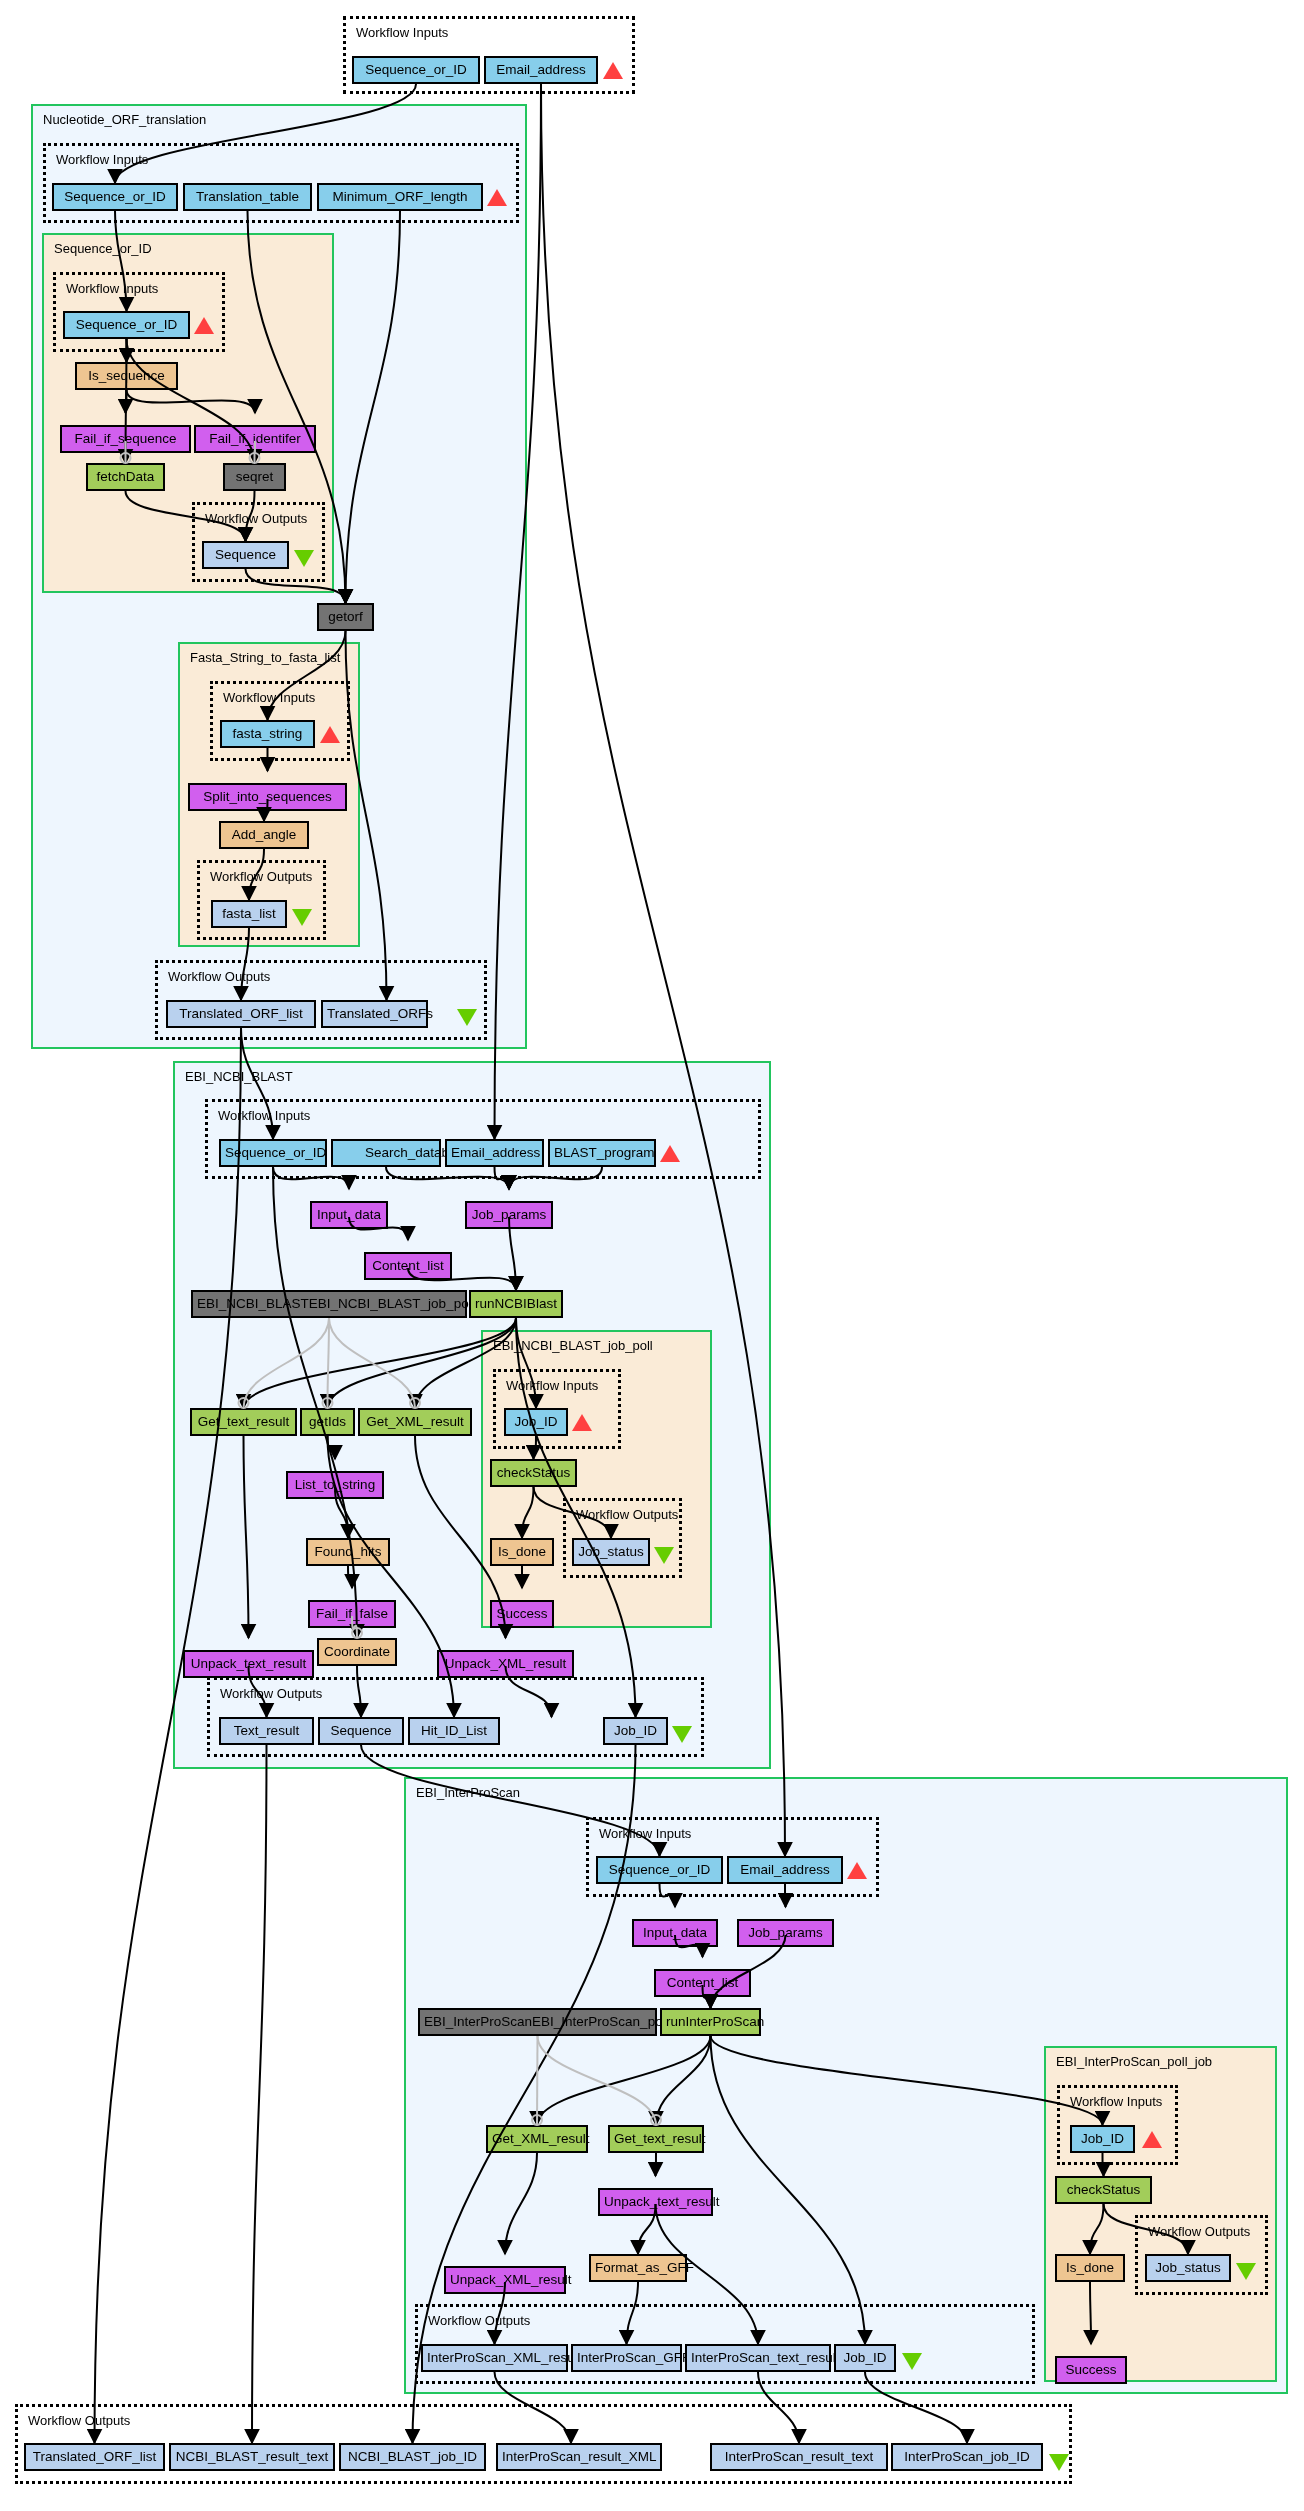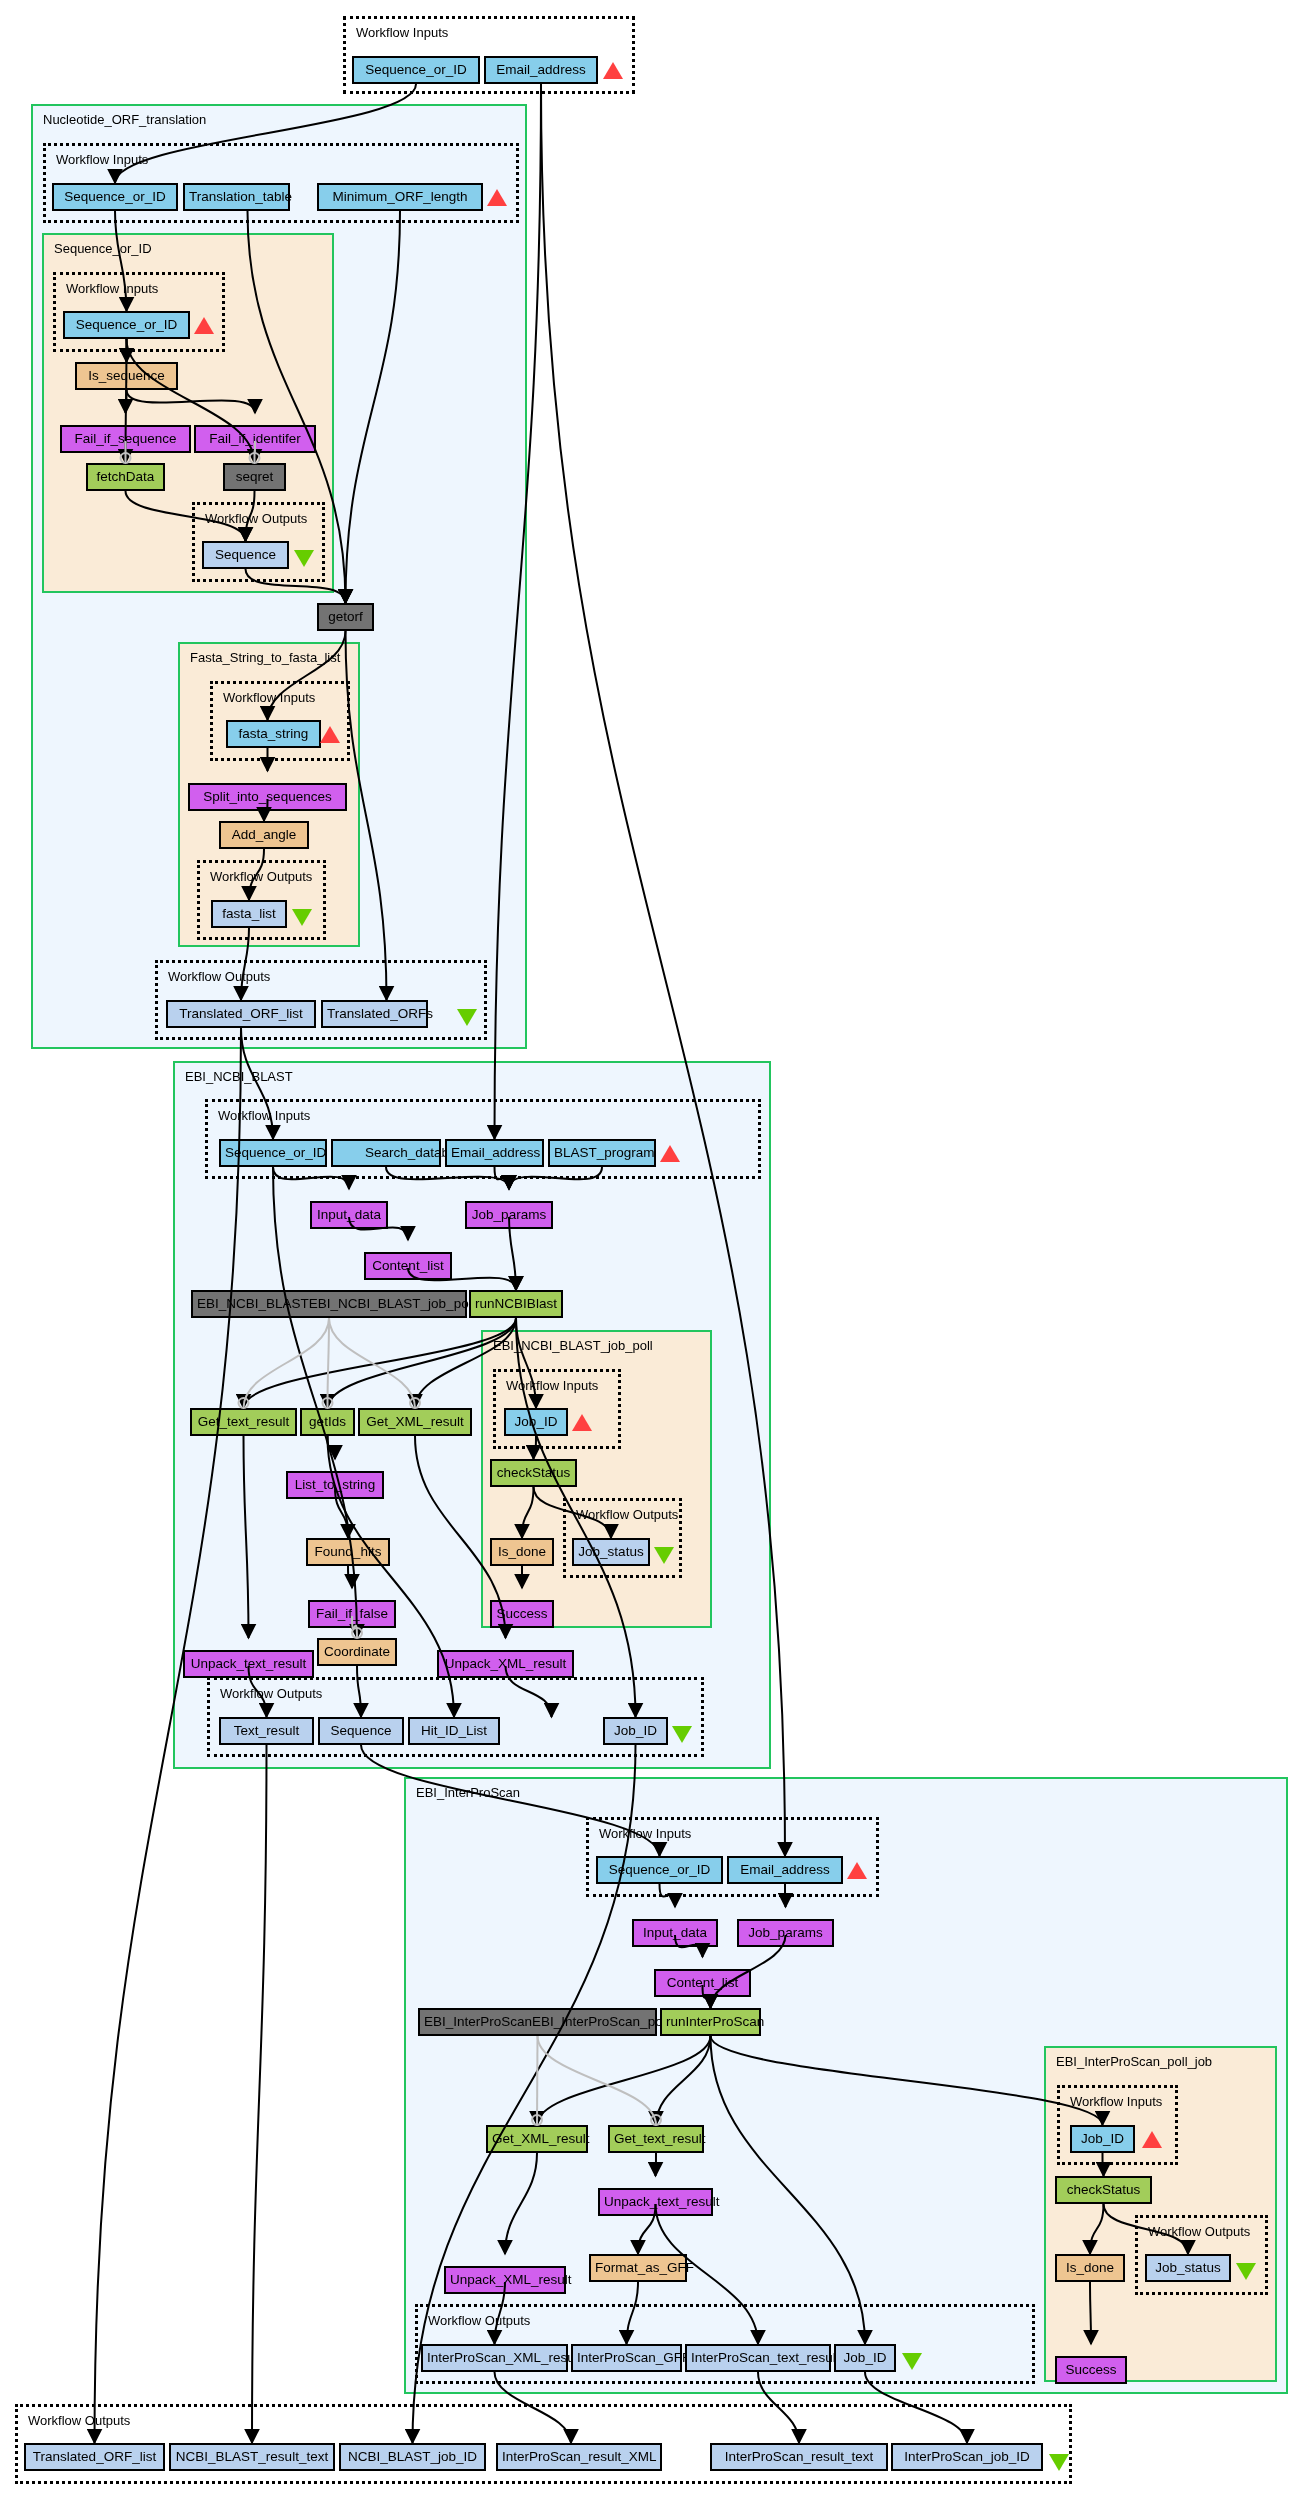--- a/index.html
+++ b/index.html
@@ -35,21 +35,21 @@
 <div class="node in" id="n_top_email" style="left:484px;top:56px;width:114px;">Email_address</div>
 <div class="tri-up" style="left:603px;top:62px;"></div>
 
 <div class="cluster cl-blue" style="left:31px;top:104px;width:496px;height:945px;">
   <span class="cl-title">Nucleotide_ORF_translation</span>
 </div>
 <div class="cl-dotted" style="left:43px;top:143px;width:476px;height:80px;">
   <span class="cl-title">Workflow Inputs</span>
 </div>
 <div class="node in" id="n_orf_seq" style="left:52px;top:183px;width:126px;">Sequence_or_ID</div>
-<div class="node in" id="n_orf_tt" style="left:183px;top:183px;width:107px;">Translation_table</div>
+<div class="node in" id="n_orf_tt" style="left:183px;top:183px;width:129px;">Translation_table</div>
 <div class="node in" id="n_orf_min" style="left:317px;top:183px;width:166px;">Minimum_ORF_length</div>
 <div class="tri-up" style="left:487px;top:189px;"></div>
 
 <div class="cluster cl-tan" style="left:42px;top:233px;width:292px;height:360px;">
   <span class="cl-title">Sequence_or_ID</span>
 </div>
 <div class="cl-dotted" style="left:53px;top:272px;width:172px;height:80px;">
   <span class="cl-title">Workflow Inputs</span>
 </div>
 <div class="node in" id="n_ss_seq" style="left:63px;top:311px;width:127px;">Sequence_or_ID</div>
@@ -66,21 +66,21 @@
 <div class="tri-down" style="left:294px;top:550px;"></div>
 
 <div class="node sub" id="n_getorf" style="left:317px;top:603px;width:57px;">getorf</div>
 
 <div class="cluster cl-tan" style="left:178px;top:642px;width:182px;height:305px;">
   <span class="cl-title">Fasta_String_to_fasta_list</span>
 </div>
 <div class="cl-dotted" style="left:210px;top:681px;width:140px;height:80px;">
   <span class="cl-title">Workflow Inputs</span>
 </div>
-<div class="node in" id="n_fs_in" style="left:220px;top:720px;width:95px;margin-left:6px;">fasta_string</div>
+<div class="node in" id="n_fs_in" style="left:220px;top:720px;width:95px;">fasta_string</div>
 <div class="tri-up" style="left:320px;top:726px;"></div>
 <div class="node bean" id="n_split" style="left:188px;top:771px;width:159px;">Split_into_sequences</div>
 <div class="node local" id="n_addangle" style="left:219px;top:821px;width:90px;">Add_angle</div>
 <div class="cl-dotted" style="left:197px;top:860px;width:129px;height:80px;">
   <span class="cl-title">Workflow Outputs</span>
 </div>
 <div class="node out" id="n_fs_out" style="left:211px;top:900px;width:76px;">fasta_list</div>
 <div class="tri-down" style="left:292px;top:909px;"></div>
 
 <div class="cl-dotted" style="left:155px;top:960px;width:332px;height:80px;">

